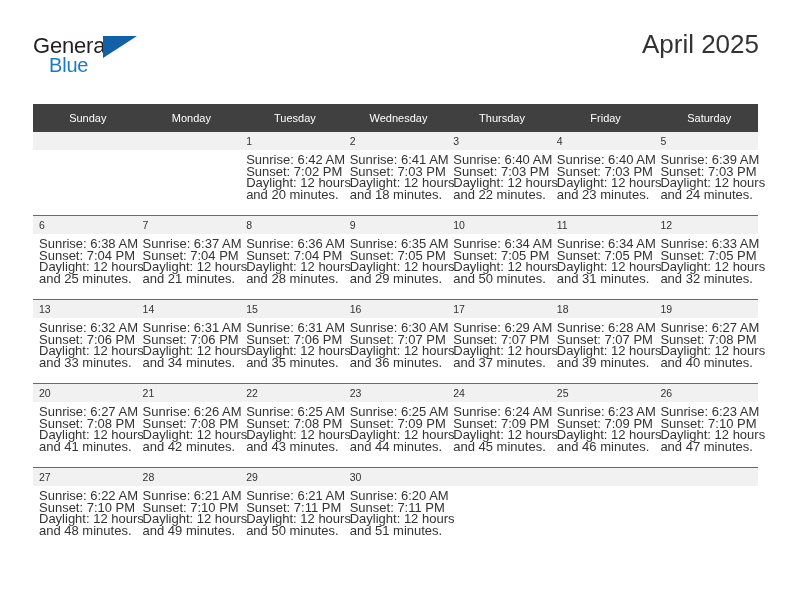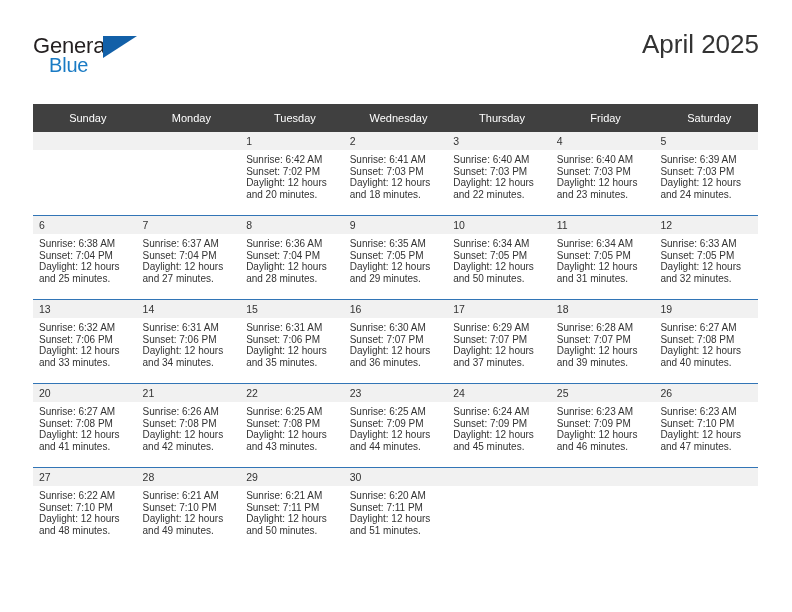--- a/index.html
+++ b/index.html
@@ -127,21 +127,21 @@
     font-size: 10.5px;
     color: #333333;
     line-height: 14px;
   }
   .cell-empty .daynum-band {
     background: #f1f1f1;
   }
 
   .cell-body {
     padding: 4px 5px 0 6px;
-    font-size: 10px;
+    font-size: 13px;
     color: #333333;
     line-height: 11.6px;
   }
   .cell-body div {
     white-space: nowrap;
   }
 </style>
 </head>
 <body>
 
@@ -250,21 +250,21 @@
             <div>Daylight: 12 hours</div>
             <div>and 25 minutes.</div>
           </div>
         </td>
         <td>
           <div class="daynum-band">7</div>
           <div class="cell-body">
             <div>Sunrise: 6:37 AM</div>
             <div>Sunset: 7:04 PM</div>
             <div>Daylight: 12 hours</div>
-            <div>and 27 minutes.</div>
+            <div>and 21 minutes.</div>
           </div>
         </td>
         <td>
           <div class="daynum-band">8</div>
           <div class="cell-body">
             <div>Sunrise: 6:36 AM</div>
             <div>Sunset: 7:04 PM</div>
             <div>Daylight: 12 hours</div>
             <div>and 28 minutes.</div>
           </div>

